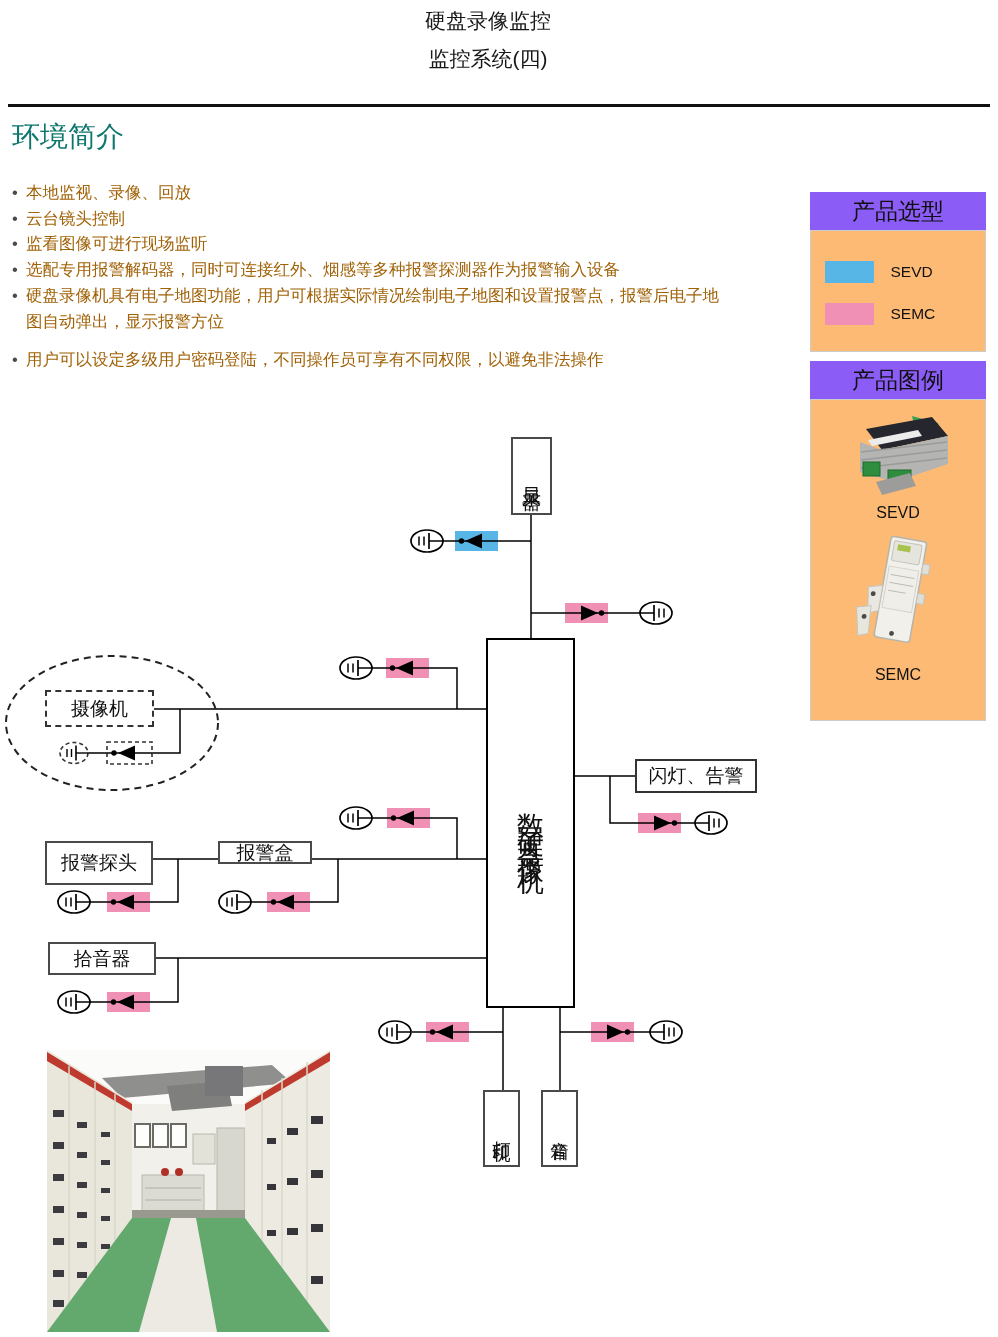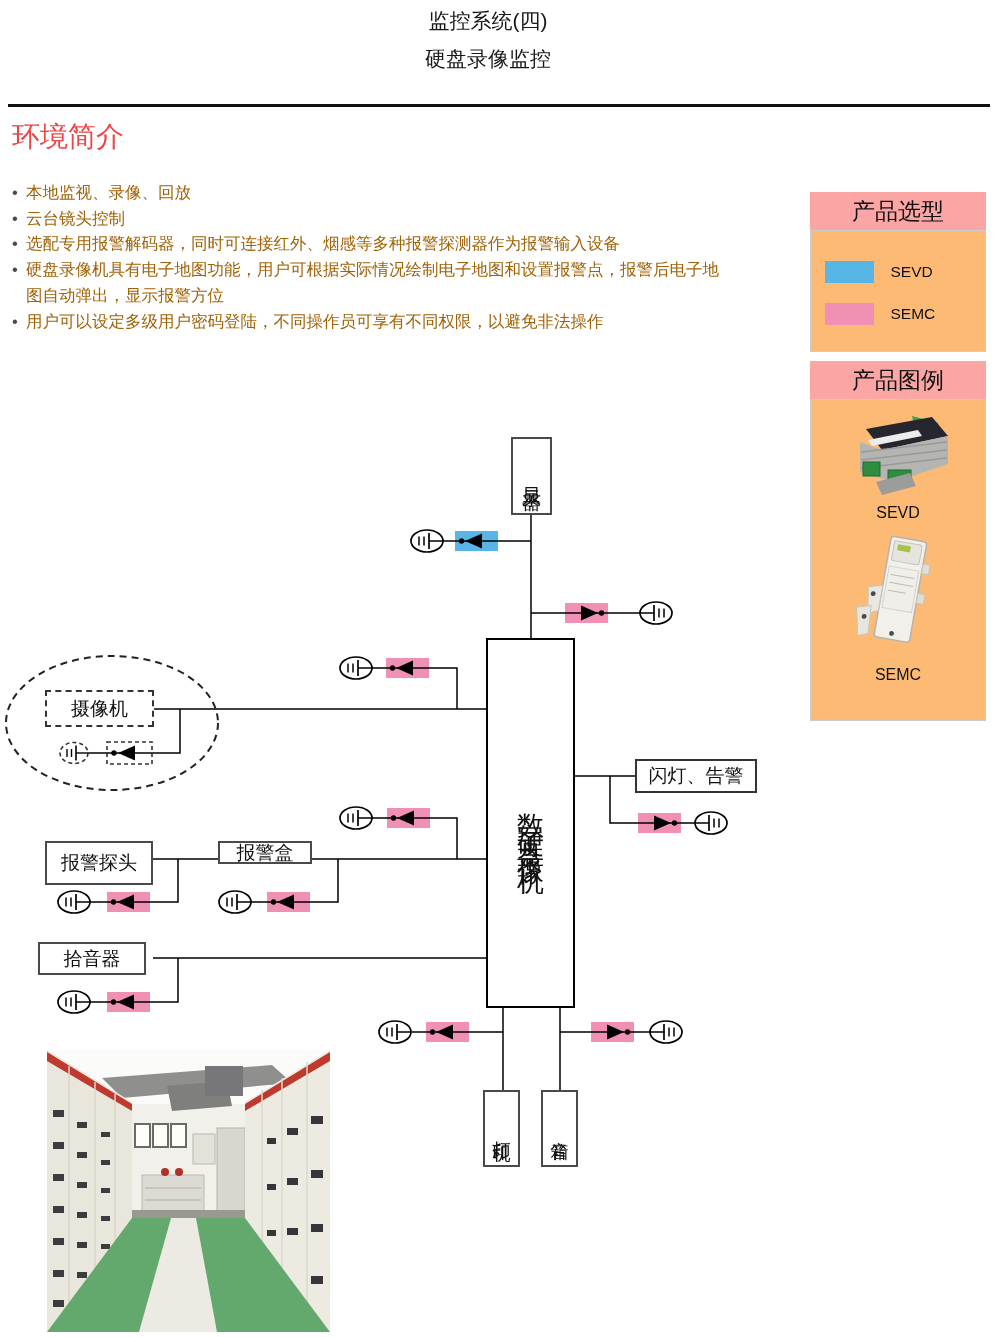--- a/index.html
+++ b/index.html
@@ -4,30 +4,30 @@
 <style>
   html,body{margin:0;padding:0}
   body{
     position:relative;width:998px;height:1337px;background:#ffffff;
     font-family:"Liberation Sans","DejaVu Sans",sans-serif;color:#171717;overflow:hidden;
   }
   
   .titles{position:absolute;top:2px;left:0;width:976px;text-align:center;
     font-size:21px;line-height:38px;color:#171717}
   .rule{position:absolute;top:104px;left:8px;width:982px;height:3px;background:#101010}
-  .section-heading{position:absolute;top:118px;left:12px;font-size:28px;color:#ef4444}
+  .section-heading{position:absolute;top:118px;left:12px;font-size:28px;color:#0f766e}
   
   ul.bullets{position:absolute;top:180px;left:12px;width:712px;margin:0;padding:0;list-style:none;
     font-size:16.5px;line-height:25.7px;color:#a16207}
   ul.bullets li{padding-left:14px}
   ul.bullets li::before{content:"\2022";display:inline-block;width:14px;margin-left:-14px;color:#4a4a4a}
-  ul.bullets li:nth-child(5){margin-bottom:7px}
+  ul.bullets li:nth-child(5){margin-bottom:13px}
   
   .sidebar{position:absolute;left:810px;top:192px;width:176px}
-  .sb-header{height:38px;line-height:38px;background:#fca5a5;text-align:center;
+  .sb-header{height:38px;line-height:38px;background:#8b5cf6;text-align:center;
     font-size:23px;color:#101010}
   .sb-body{border:1px solid #cccccc;background:#fdba74;box-sizing:border-box}
   .sb-body.selection{height:122px;padding:30px 0 0 14px}
   .legend-row{height:22px;margin-bottom:20px;white-space:nowrap}
   .swatch{display:inline-block;width:49px;height:22px;vertical-align:middle}
   .legend-label{display:inline-block;margin-left:12px;font-size:15.5px;color:#111;vertical-align:middle}
   .sb-gap{height:9px}
   .sb-body.legend{height:322px;text-align:center}
   .product-label{font-size:16px;color:#111;margin-top:2px}
   
@@ -35,39 +35,40 @@
   .diagram svg.wires{position:absolute;left:0;top:0}
   .dbox{position:absolute;box-sizing:border-box;background:#fff;display:flex;
     align-items:center;justify-content:center;color:#111;}
   .v{writing-mode:vertical-rl;text-orientation:upright}
   .b-monitor{left:511px;top:17px;width:41px;height:78px;border:2px solid #4a4a4a;font-size:19px;letter-spacing:3px}
   .b-dvr{left:486px;top:218px;width:89px;height:370px;border:2px solid #000;font-size:27px;letter-spacing:9px}
   .b-camera{left:45px;top:270px;width:109px;height:37px;border:2px dashed #333;font-size:19px}
   .b-alarmlight{left:635px;top:339px;width:122px;height:34px;border:2px solid #333;font-size:19px}
   .b-probe{left:45px;top:421px;width:108px;height:44px;border:2px solid #4a4a4a;font-size:19px}
   .b-alarmbox{left:218px;top:421px;width:94px;height:23px;border:2px solid #4a4a4a;font-size:19px}
-  .b-pickup{left:38px;top:522px;width:108px;height:33px;border:2px solid #4a4a4a;font-size:19px}
+  .b-pickup{left:48px;top:522px;width:108px;height:33px;border:2px solid #4a4a4a;font-size:19px}
   .b-printer{left:483px;top:670px;width:37px;height:77px;border:2px solid #4a4a4a;font-size:18px;letter-spacing:2px}
   .b-speaker{left:541px;top:670px;width:37px;height:77px;border:2px solid #4a4a4a;font-size:18px;letter-spacing:2px}
   
   .photo{position:absolute;left:47px;top:1050px;width:283px;height:282px;overflow:hidden}
 </style>
 </head>
 <body>
 
 <div class="titles">
+  <div>硬盘录像监控</div>
   <div>监控系统(四)</div>
-  <div>硬盘录像监控</div>
 </div>
 <div class="rule"></div>
 <div class="section-heading">环境简介</div>
 
 <ul class="bullets" id="bullet-list">
     <li>本地监视、录像、回放</li>
     <li>云台镜头控制</li>
+    <li>监看图像可进行现场监听</li>
     <li>选配专用报警解码器，同时可连接红外、烟感等多种报警探测器作为报警输入设备</li>
     <li>硬盘录像机具有电子地图功能，用户可根据实际情况绘制电子地图和设置报警点，报警后电子地图自动弹出，显示报警方位</li>
     <li>用户可以设定多级用户密码登陆，不同操作员可享有不同权限，以避免非法操作</li>
   </ul>
 
 <div class="sidebar">
   <div class="sb-header">产品选型</div>
   <div class="sb-body selection">
     <div class="legend-row">
       <span class="swatch" style="background-color: rgb(88, 182, 231);"></span>

